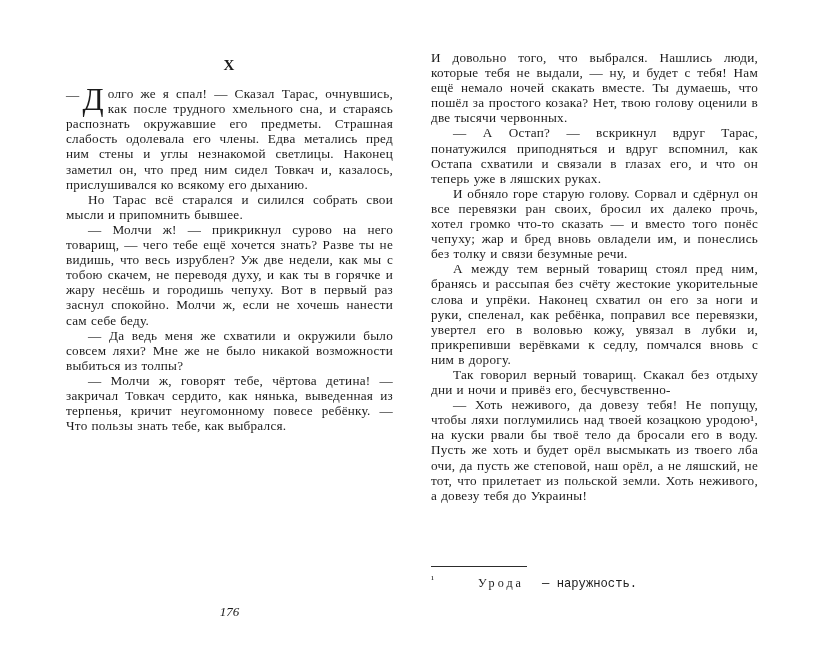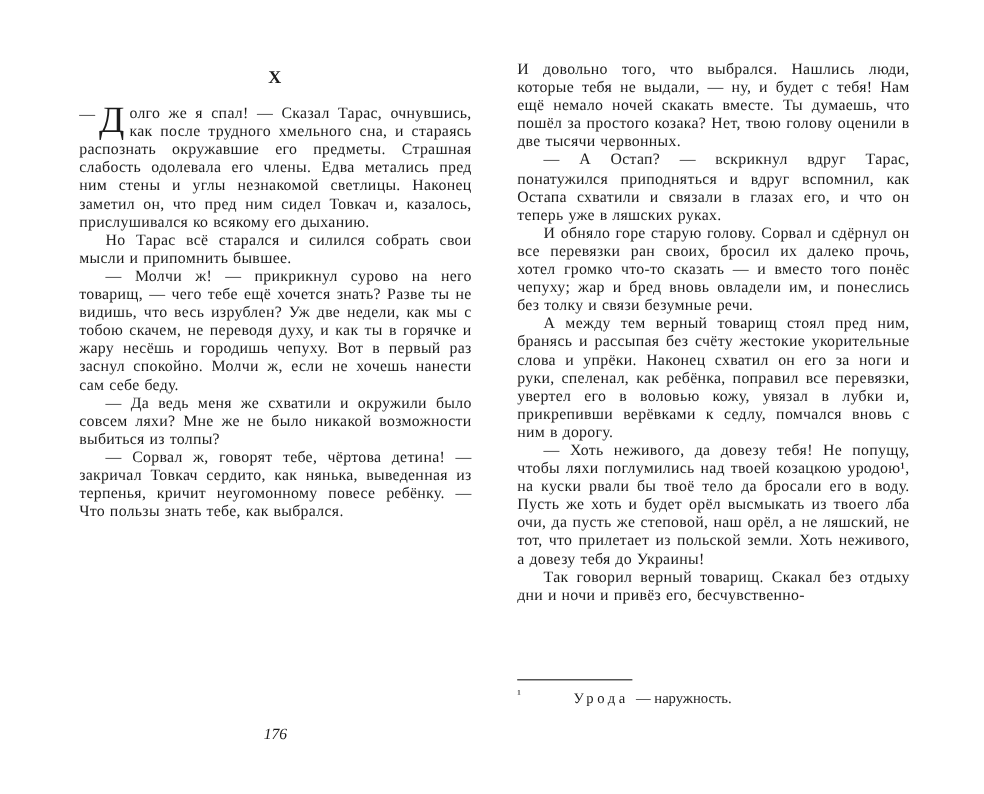--- a/index.html
+++ b/index.html
@@ -62,21 +62,21 @@
   }
   .footnote::before {
     content: "";
     display: block;
     width: 96px;
     border-top: 1px solid #2c2c2c;
     margin-bottom: 5px;
   }
   .fn-marker { font-size: 10px; vertical-align: 4px; margin-right: 2px; }
   .fn-term { letter-spacing: 3px; margin-left: 42px; }
-  .fn-def { margin-left: 6px; }
+  .fn-def { margin-left: 18px; font-family: Liberation Mono, monospace; }
 
   .page-number {
     position: absolute;
     top: 604px;
     width: 327px;
     text-align: center;
     font-style: italic;
     font-size: 13px;
   }
   .page-left .page-number { left: 66px; }
@@ -93,36 +93,36 @@
 
       <p class="para opening-para"><span class="dropcap-group">
             <span class="lead-dash">—</span>
             <span class="dropcap">Д</span>
           </span><span>олго же я спал! — Сказал Тарас, очнувшись, как после трудного хмельного сна, и стараясь распознать окружавшие его предметы. Страшная слабость одолевала его члены. Едва метались пред ним стены и углы незнакомой светлицы. Наконец заметил он, что пред ним сидел Товкач и, казалось, прислушивался ко всякому его дыханию.</span></p>
 
       <div>
           <p class="para">Но Тарас всё старался и силился собрать свои мысли и припомнить бывшее.</p>
           <p class="para">— Молчи ж! — прикрикнул сурово на него товарищ, — чего тебе ещё хочется знать? Разве ты не видишь, что весь изрублен? Уж две недели, как мы с тобою скачем, не переводя духу, и как ты в горячке и жару несёшь и городишь чепуху. Вот в первый раз заснул спокойно. Молчи ж, если не хочешь нанести сам себе беду.</p>
           <p class="para">— Да ведь меня же схватили и окружили было совсем ляхи? Мне же не было никакой возможности выбиться из толпы?</p>
-          <p class="para">— Сорвал ж, говорят тебе, чёртова детина! — закричал Товкач сердито, как нянька, выведенная из терпенья, кричит неугомонному повесе ребёнку. — Что пользы знать тебе, как выбрался.</p>
+          <p class="para">— Молчи ж, говорят тебе, чёртова детина! — закричал Товкач сердито, как нянька, выведенная из терпенья, кричит неугомонному повесе ребёнку. — Что пользы знать тебе, как выбрался.</p>
         </div>
     </div>
 
     <div class="page-number">176</div>
   </section>
 
   <section class="page page-right">
     <div class="text-column">
       <div>
           <p class="para no-indent">И довольно того, что выбрался. Нашлись люди, которые тебя не выдали, — ну, и будет с тебя! Нам ещё немало ночей скакать вместе. Ты думаешь, что пошёл за простого козака? Нет, твою голову оценили в две тысячи червонных.</p>
           <p class="para">— А Остап? — вскрикнул вдруг Тарас, понатужился приподняться и вдруг вспомнил, как Остапа схватили и связали в глазах его, и что он теперь уже в ляшских руках.</p>
           <p class="para">И обняло горе старую голову. Сорвал и сдёрнул он все перевязки ран своих, бросил их далеко прочь, хотел громко что-то сказать — и вместо того понёс чепуху; жар и бред вновь овладели им, и понеслись без толку и связи безумные речи.</p>
           <p class="para">А между тем верный товарищ стоял пред ним, бранясь и рассыпая без счёту жестокие укорительные слова и упрёки. Наконец схватил он его за ноги и руки, спеленал, как ребёнка, поправил все перевязки, увертел его в воловью кожу, увязал в лубки и, прикрепивши верёвками к седлу, помчался вновь с ним в дорогу.</p>
+          <p class="para">Так говорил верный товарищ. Скакал без отдыху дни и ночи и привёз его, бесчувственно-</p>
           <p class="para">— Хоть неживого, да довезу тебя! Не попущу, чтобы ляхи поглумились над твоей козацкою уродою¹, на куски рвали бы твоё тело да бросали его в воду. Пусть же хоть и будет орёл высмыкать из твоего лба очи, да пусть же степовой, наш орёл, а не ляшский, не тот, что прилетает из польской земли. Хоть неживого, а довезу тебя до Украины!</p>
-          <p class="para">Так говорил верный товарищ. Скакал без отдыху дни и ночи и привёз его, бесчувственно-</p>
         </div>
     </div>
 
     <div class="footnote">
       <span class="fn-marker">¹</span><span class="fn-term">Урода</span><span class="fn-def">— наружность.</span>
     </div>
 
   </section>
 
 </div>

